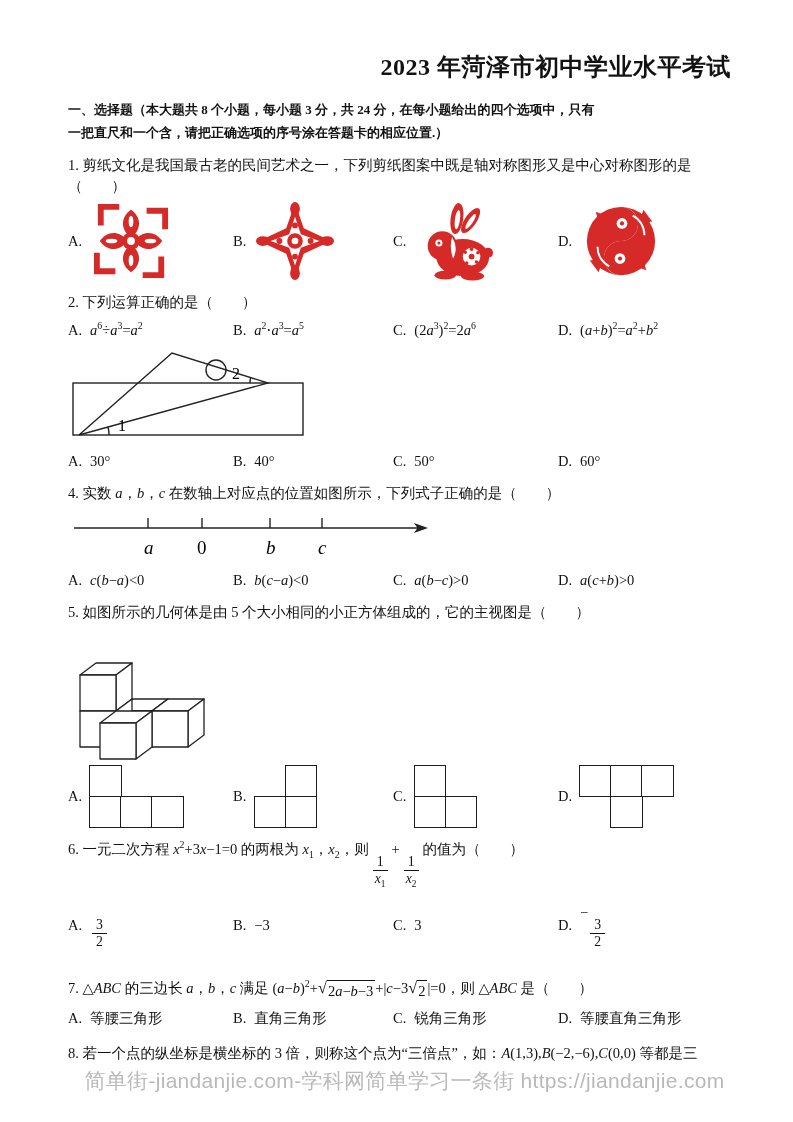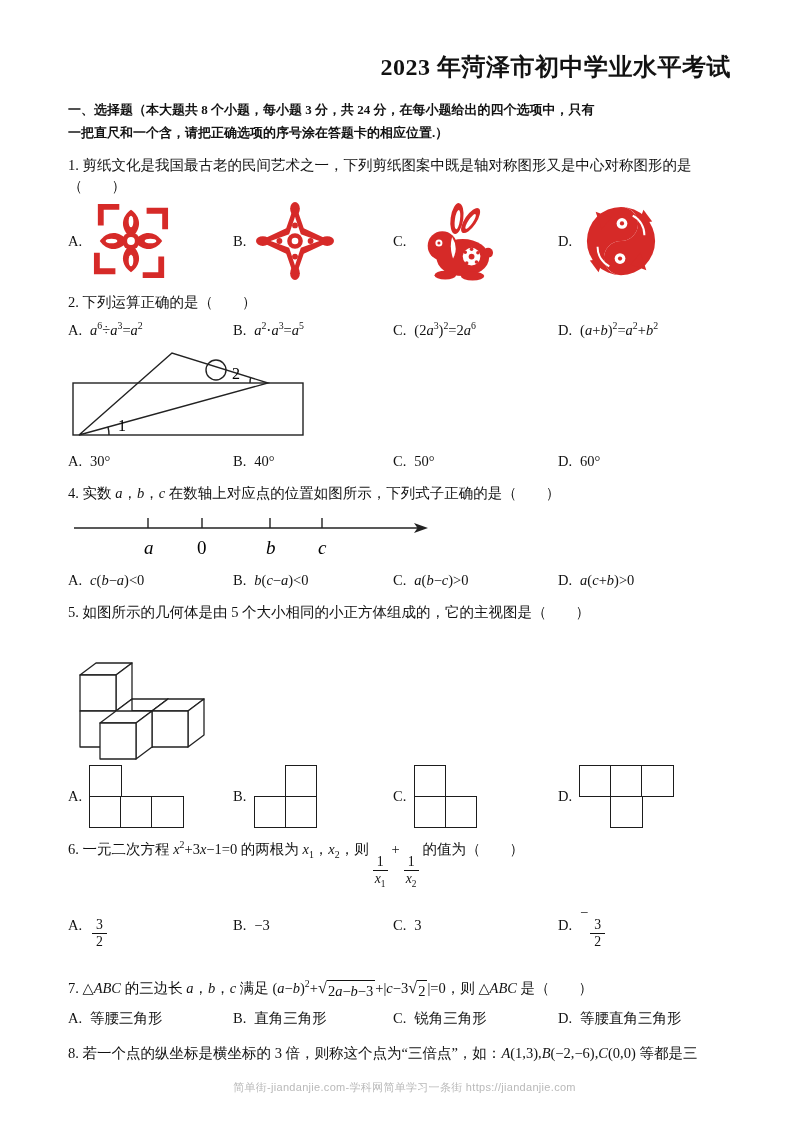--- a/index.html
+++ b/index.html
@@ -34,21 +34,21 @@
   
   .cellgrid{ display:grid; }
   .cellgrid .cell{ border:1.5px solid #1d1d1d; background:#fff; margin:-0.75px; }
   
   .fig{ display:block; margin:8px 0 2px 2px; }
   .fig-line{ stroke:#222; stroke-width:1.4; fill:none; }
   .nl-label{ font-size:19px; }
   .footer{
     position:absolute; left:0; right:0; bottom:26px; text-align:center;
     font-family:"Liberation Sans","DejaVu Sans",sans-serif;
-    font-size:11px; color:var(--gray); letter-spacing:0.3px;margin-left:16px;
+    font-size:21px; color:var(--gray); letter-spacing:0.3px;margin-left:16px;
   }
 </style>
 </head>
 <body>
 
 <div class="page">
 
   <div class="title">2023 年菏泽市初中学业水平考试</div>
 
   <div class="section">

